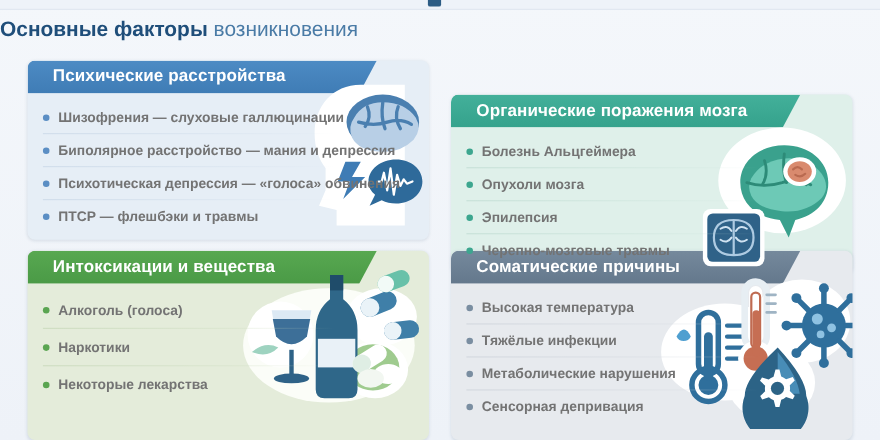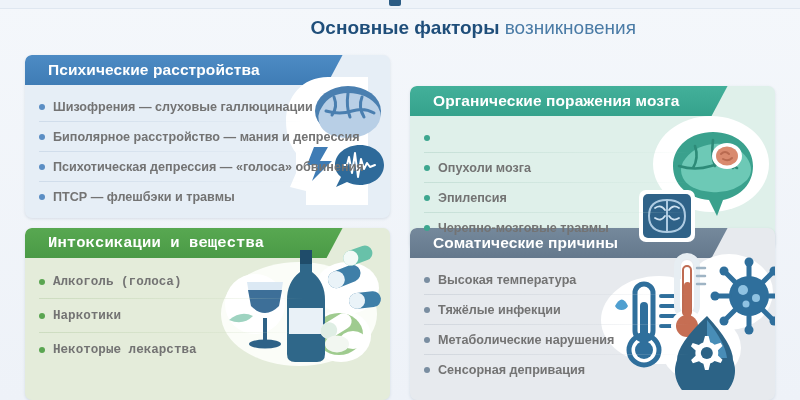--- a/index.html
+++ b/index.html
@@ -20,21 +20,21 @@
     position:absolute; left:0; top:0; width:800px; height:9px;
     background:#eef3f9;
     border-bottom:1px solid #dfe7f0;
   }
   .top-nub {
     position:absolute; left:389px; top:0px; width:12px; height:6px;
     background:#2c5c84; border-radius:0 0 2px 2px;
   }
   .page-title {
     position:absolute; left:0; top:16px; width:636px;
-    text-align:right;
+    text-align:left;
     font-size:19px; line-height:24px;
     color:#2d5e8e;
     white-space:nowrap;
   }
   .page-title .t-strong { font-weight:bold; color:#1f4e7a; }
   .page-title .t-light  { font-weight:normal; color:#4a7ba6; }
 
   
   .grid {
     position:absolute; left:25px; top:55px;
@@ -42,21 +42,21 @@
   }
   .card {
     position:absolute;
     width:365px;
     border-radius:7px;
     overflow:hidden;
     box-shadow:0 1px 3px rgba(40,70,100,0.13);
   }
   .card.c1 { left:0px;   top:0px;   height:163px; background:#e6eef6; }
   .card.c2 { left:385px; top:0px;   height:163px; background:#dff0ea;margin-top:31px; }
-  .card.c3 { left:0px;   top:173px; height:172px; background:#e4ecda;font-family:Liberation Mono, monospace; }
+  .card.c3 { left:0px;   top:173px; height:172px; background:#e4ecda; }
   .card.c4 { left:385px; top:173px; height:172px; background:#e7eaee; }
 
   
   .card-head {
     position:relative;
     height:30px;
     width:87%;
     display:flex; align-items:center;
     padding-left:23px;
     color:#ffffff;
@@ -194,20 +194,21 @@
           <rect x="4" y="4" width="48" height="44" rx="5" fill="#2f6288"></rect>
           <path d="M10 26 q0 -16 18 -16 q18 0 18 16 q0 16 -18 16 q-18 0 -18 -16 Z" fill="none" stroke="#aecbe2" stroke-width="2"></path>
           <path d="M28 11 L28 41" stroke="#aecbe2" stroke-width="2"></path>
           <path d="M16 18 q6 -4 10 2 M16 28 q6 4 10 -2 M40 18 q-6 -4 -10 2 M40 28 q-6 4 -10 -2" stroke="#cfe2f1" stroke-width="1.8" fill="none" stroke-linecap="round"></path>
         </g>
       </svg>
 
       <div class="card-list">
         <div class="li">
           <span class="dot"></span>
+          <span>Болезнь Альцгеймера</span>
           <span class="sep"></span>
         </div>
         <div class="li">
           <span class="dot"></span>
           <span>Опухоли мозга</span>
           <span class="sep"></span>
         </div>
         <div class="li">
           <span class="dot"></span>
           <span>Эпилепсия</span>

